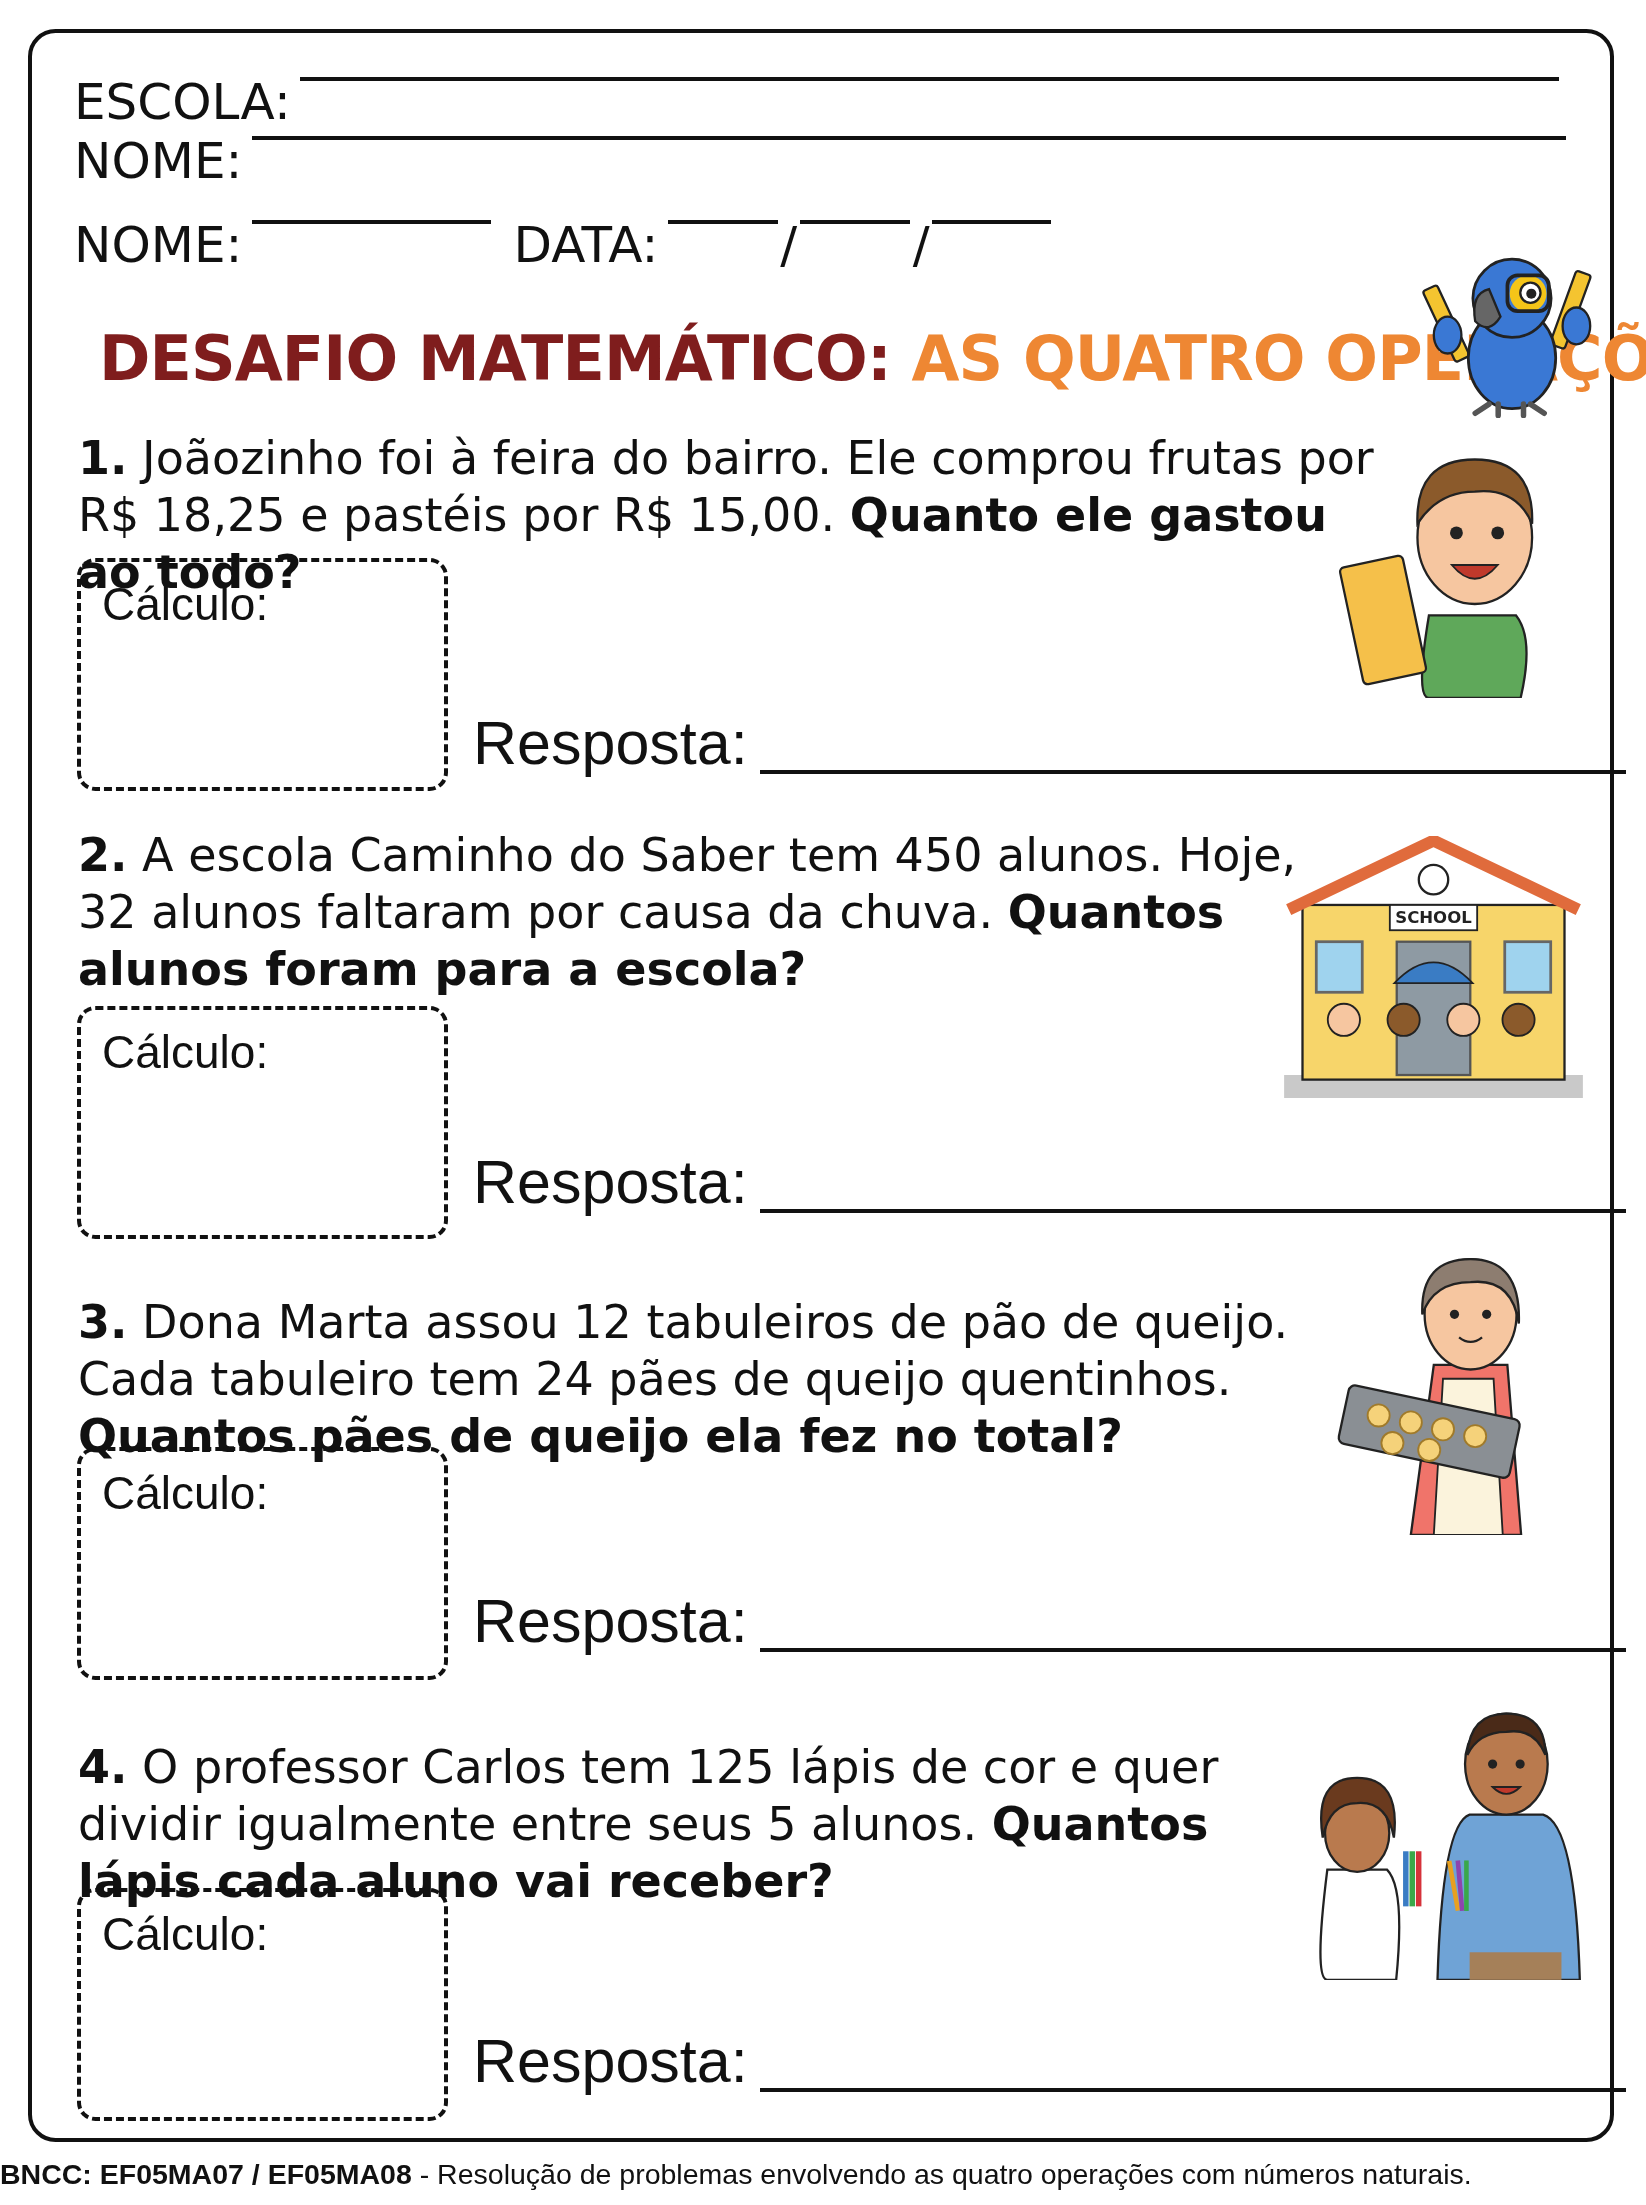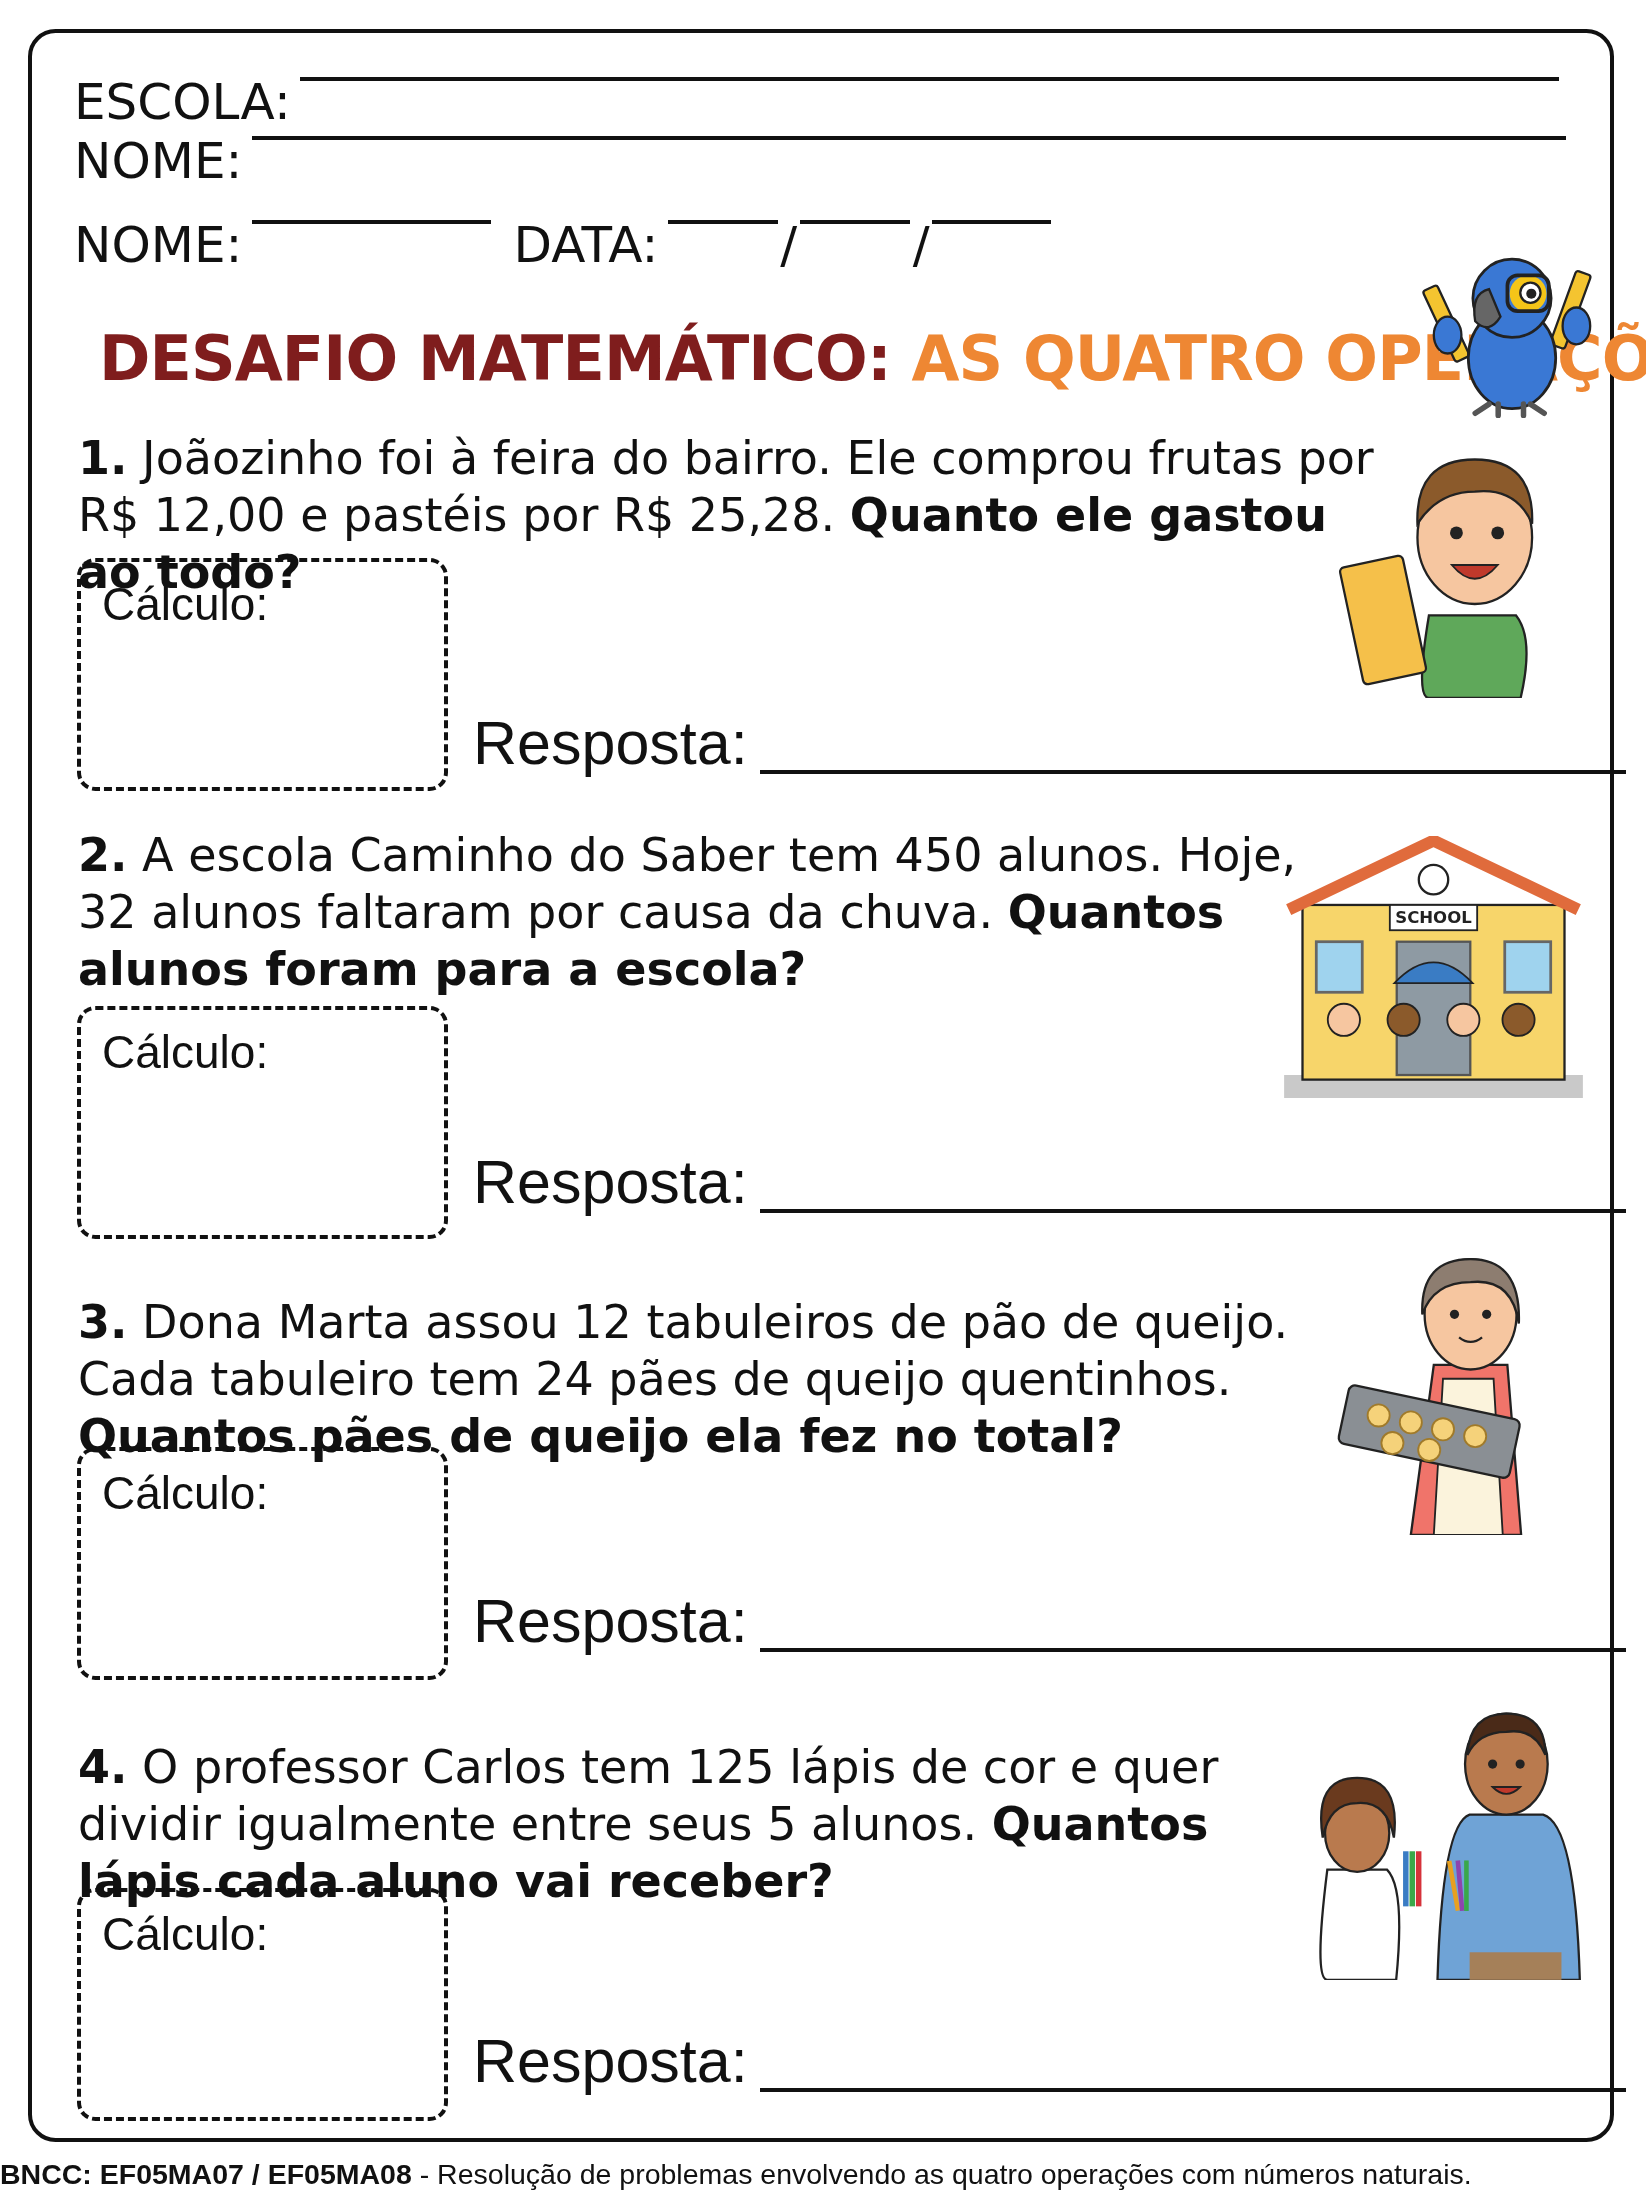--- a/index.html
+++ b/index.html
@@ -68,21 +68,21 @@
   <circle cx="242" cy="110" r="11" fill="#222"></circle>
   <rect x="190" y="70" width="90" height="78" rx="22" fill="none" stroke="#222" stroke-width="8"></rect>
   <path d="M150 100 Q110 110 120 170 Q150 200 175 160 Z" fill="#666" stroke="#222" stroke-width="5"></path>
   <ellipse cx="60" cy="200" rx="30" ry="40" fill="#3a78d4" stroke="#222" stroke-width="5"></ellipse>
   <ellipse cx="340" cy="180" rx="30" ry="40" fill="#3a78d4" stroke="#222" stroke-width="5"></ellipse>
   <path d="M150 350 l-30 20 M170 350 l0 25 M240 350 l30 20 M225 350 l0 25" stroke="#555" stroke-width="12" stroke-linecap="round"></path>
 </svg>
 
 <div class="q" style="top:430px;">
   <b>1.</b>
-  <span>Joãozinho foi à feira do bairro. Ele comprou frutas por R$ 12,00 e pastéis por R$ 25,28.</span>
+  <span>Joãozinho foi à feira do bairro. Ele comprou frutas por R$ 18,25 e pastéis por R$ 15,00.</span>
   <b>Quanto ele gastou ao todo?</b>
 </div>
 <div class="calc" style="top:558px;">
   <span class="lbl">Cálculo:</span>
 </div>
 <div class="resp" style="top:708px;">
   <span>Resposta:</span>
   <span class="line"></span>
 </div>
 <svg class="illus" style="left:1323px; top:432px;" width="221" height="266" viewBox="0 0 480 580">

